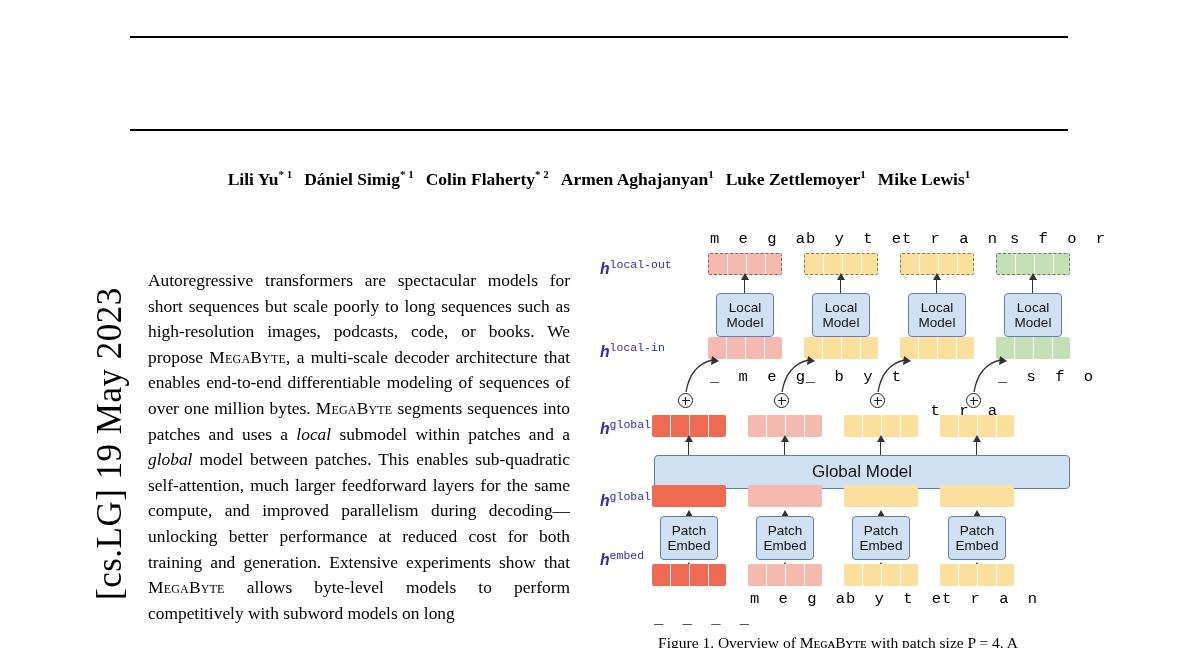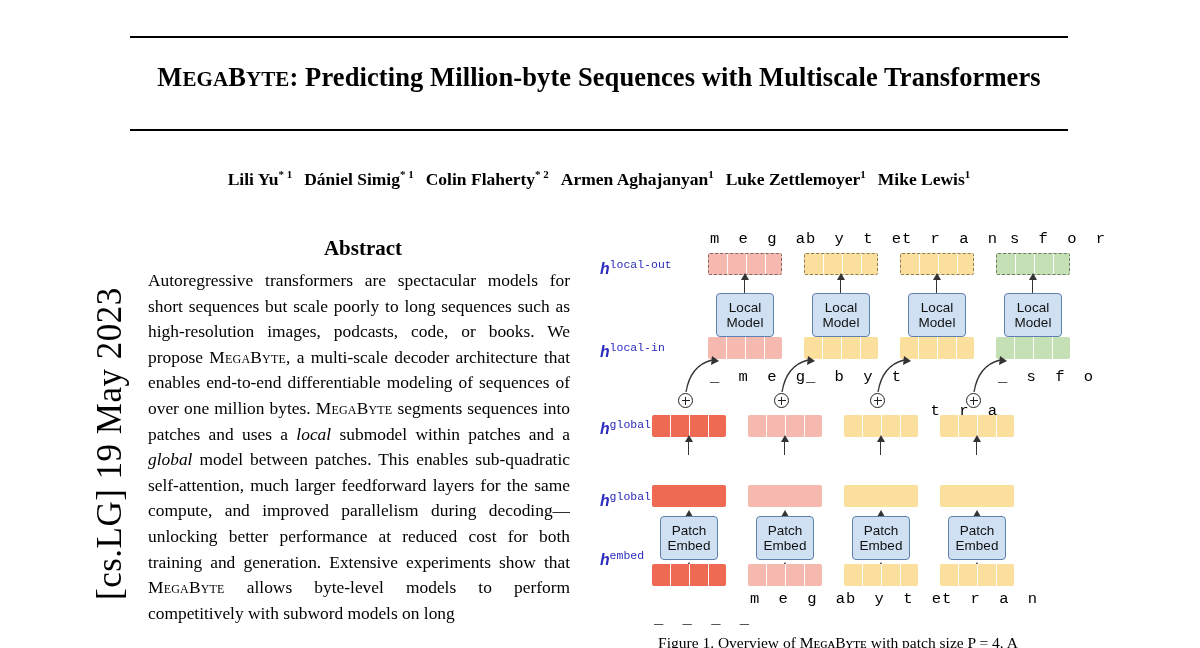--- a/index.html
+++ b/index.html
@@ -242,29 +242,25 @@
 
 <div id="arxiv-stamp">
   <div class="vtext">[cs.LG]  19 May 2023</div>
 </div>
 
 <div id="page">
 
   <div class="rule" id="rule-top"></div>
   <div class="rule" id="rule-bottom"></div>
 
-  <div id="paper-title">
-    <span class="sc"><span>M</span><span class="small">EGA</span><span>B</span><span class="small">YTE</span></span><span>: Predicting Million-byte Sequences with Multiscale Transformers</span>
-  </div>
 
   <div id="authors">
     <span><span>Lili Yu</span><sup>* 1</sup></span><span class="auth-sep"></span><span><span>Dániel Simig</span><sup>* 1</sup></span><span class="auth-sep"></span><span><span>Colin Flaherty</span><sup>* 2</sup></span><span class="auth-sep"></span><span><span>Armen Aghajanyan</span><sup>1</sup></span><span class="auth-sep"></span><span><span>Luke Zettlemoyer</span><sup>1</sup></span><span class="auth-sep"></span><span><span>Mike Lewis</span><sup>1</sup></span>
   </div>
 
-  <div id="abstract-head">Abstract</div>
 
   <div id="abstract-body">
     <span>Autoregressive transformers are spectacular models for short sequences but scale poorly to long sequences such as high-resolution images, podcasts, code, or books. We propose </span><span class="sc">MegaByte</span><span>, a multi-scale decoder architecture that enables end-to-end differentiable modeling of sequences of over one million bytes. </span><span class="sc">MegaByte</span><span> segments sequences into patches and uses a </span><i>local</i><span> submodel within patches and a </span><i>global</i><span> model between patches. This enables sub-quadratic self-attention, much larger feedforward layers for the same compute, and improved parallelism during decoding—unlocking better performance at reduced cost for both training and generation. Extensive experiments show that </span><span class="sc">MegaByte</span><span> allows byte-level models to perform competitively with subword models on long</span>
   </div>
 
   <div id="figure">
 
     <div class="lbl" style="left:2px; top:30px;"><b>h</b><sup>local-out</sup></div>
     <div class="lbl" style="left:2px; top:113px;"><b>h</b><sup>local-in</sup></div>
     <div class="lbl" style="left:2px; top:190px;"><b>h</b><sup>global-out</sup></div>
@@ -389,20 +385,23 @@
         <div class="seg" style="left:18px"></div>
         <div class="seg" style="left:37px"></div>
         <div class="seg" style="left:56px"></div>
       </div>
 
     <div class="varrow" style="left:90px; top:213px; height:14px;"></div>
     <div class="varrow" style="left:186px; top:213px; height:14px;"></div>
     <div class="varrow" style="left:282px; top:213px; height:14px;"></div>
     <div class="varrow" style="left:378px; top:213px; height:14px;"></div>
 
+    <div class="globalbox" style="left:56px; top:227px; width:416px; height:34px;">
+        <span>Global Model</span>
+      </div>
 
     <div class="varrow" style="left:90px; top:265px; height:14px;"></div>
     <div class="varrow" style="left:186px; top:265px; height:14px;"></div>
     <div class="varrow" style="left:282px; top:265px; height:14px;"></div>
     <div class="varrow" style="left:378px; top:265px; height:14px;"></div>
 
     <div class="bar" style="left:54px; top:257px; width:74px; background:#ef6a52;"></div>
     <div class="bar" style="left:150px; top:257px; width:74px; background:#f5b9b0;"></div>
     <div class="bar" style="left:246px; top:257px; width:74px; background:#fbdf9d;"></div>
     <div class="bar" style="left:342px; top:257px; width:74px; background:#fbdf9d;"></div>

